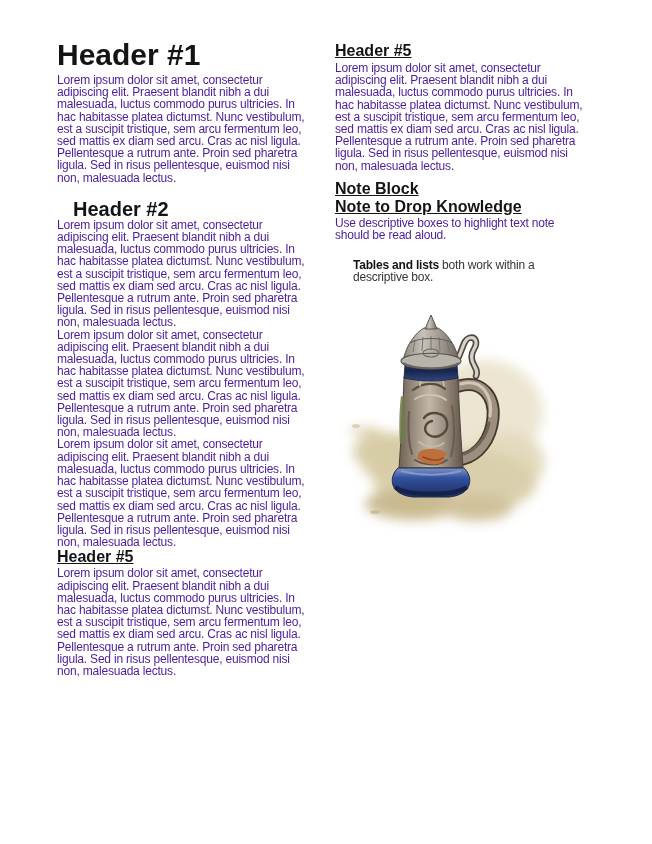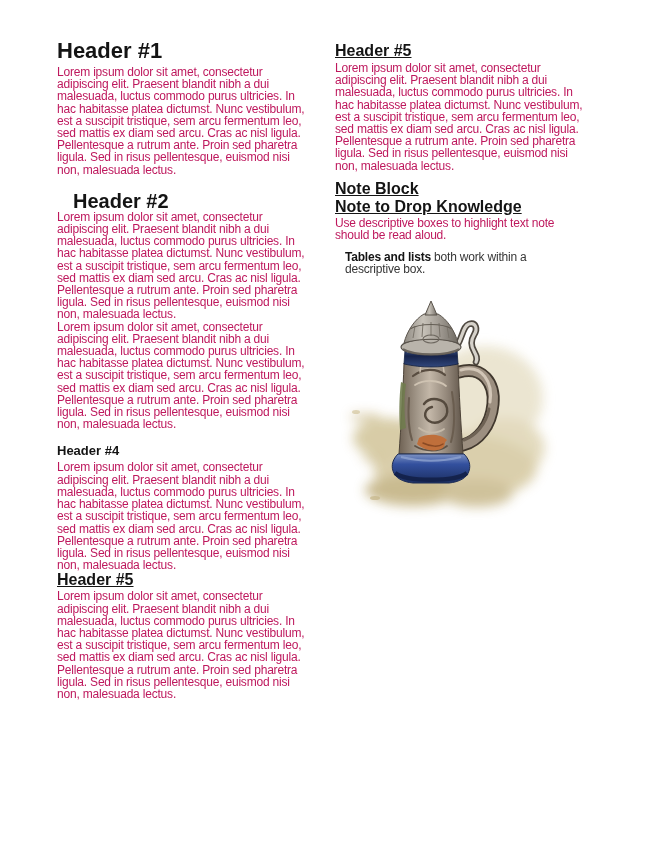--- a/index.html
+++ b/index.html
@@ -12,51 +12,50 @@
     box-sizing:border-box;
     width:652px;height:844px;
     padding:40px 0 0 57px;
     display:flex;gap:23px;
     background:#ffffff;
   }
   .col{width:255px;flex:0 0 255px;}
   p.body{
     margin:0;
     font-size:12px;line-height:12.2px;letter-spacing:-0.2px;
-    color:#be185d;
+    color:#4c1d95;
   }
   h1,h2,h3,h4,h5{color:#141414;font-weight:bold;line-height:1;}
-  h1{font-size:22px;margin:0 0 4px 0;}
+  h1{font-size:30px;margin:0 0 4px 0;}
   h2{font-size:20px;margin:15px 0 0 16px;}
   h3{font-size:15.5px;margin:4px 0 1px 0;}
   h4{font-size:13px;margin:14px 0 4px 0;}
   h5{font-size:16px;margin:1px 0 2px 0;text-decoration:underline;}
   .rc-h5-first{margin:3px 0 3px 0;}
   .rc-h5-note{margin-top:9px;}
   .rc-h5-ttdk{margin-top:1px;}
-  p.inline-note{margin:10px;font-size:12px;line-height:12.2px;letter-spacing:-0.2px;color:#363636;}
+  p.inline-note{margin:18px;font-size:12px;line-height:12.2px;letter-spacing:-0.2px;color:#363636;}
   p.inline-note strong{color:#141414;}
   figure.stein{margin:12px 0 0 0;padding:0;width:240px;height:235px;}
   figure.stein svg{display:block;}
 </style>
 </head>
 <body>
 
 <div class="page">
 
   <div class="col">
     <h1>Header #1</h1>
     <p class="body">Lorem ipsum dolor sit amet, consectetur adipiscing elit. Praesent blandit nibh a dui malesuada, luctus commodo purus ultricies. In hac habitasse platea dictumst. Nunc vestibulum, est a suscipit tristique, sem arcu fermentum leo, sed mattis ex diam sed arcu. Cras ac nisl ligula. Pellentesque a rutrum ante. Proin sed pharetra ligula. Sed in risus pellentesque, euismod nisi non, malesuada lectus.</p>
 
     <h2>Header #2</h2>
     <p class="body">Lorem ipsum dolor sit amet, consectetur adipiscing elit. Praesent blandit nibh a dui malesuada, luctus commodo purus ultricies. In hac habitasse platea dictumst. Nunc vestibulum, est a suscipit tristique, sem arcu fermentum leo, sed mattis ex diam sed arcu. Cras ac nisl ligula. Pellentesque a rutrum ante. Proin sed pharetra ligula. Sed in risus pellentesque, euismod nisi non, malesuada lectus.</p>
 
     <p class="body">Lorem ipsum dolor sit amet, consectetur adipiscing elit. Praesent blandit nibh a dui malesuada, luctus commodo purus ultricies. In hac habitasse platea dictumst. Nunc vestibulum, est a suscipit tristique, sem arcu fermentum leo, sed mattis ex diam sed arcu. Cras ac nisl ligula. Pellentesque a rutrum ante. Proin sed pharetra ligula. Sed in risus pellentesque, euismod nisi non, malesuada lectus.</p>
 
-    <h4>Header #4</h4>
     <p class="body">Lorem ipsum dolor sit amet, consectetur adipiscing elit. Praesent blandit nibh a dui malesuada, luctus commodo purus ultricies. In hac habitasse platea dictumst. Nunc vestibulum, est a suscipit tristique, sem arcu fermentum leo, sed mattis ex diam sed arcu. Cras ac nisl ligula. Pellentesque a rutrum ante. Proin sed pharetra ligula. Sed in risus pellentesque, euismod nisi non, malesuada lectus.</p>
 
     <h5>Header #5</h5>
     <p class="body">Lorem ipsum dolor sit amet, consectetur adipiscing elit. Praesent blandit nibh a dui malesuada, luctus commodo purus ultricies. In hac habitasse platea dictumst. Nunc vestibulum, est a suscipit tristique, sem arcu fermentum leo, sed mattis ex diam sed arcu. Cras ac nisl ligula. Pellentesque a rutrum ante. Proin sed pharetra ligula. Sed in risus pellentesque, euismod nisi non, malesuada lectus.</p>
   </div>
 
   <div class="col">
     <h5 class="rc-h5-first">Header #5</h5>
     <p class="body">Lorem ipsum dolor sit amet, consectetur adipiscing elit. Praesent blandit nibh a dui malesuada, luctus commodo purus ultricies. In hac habitasse platea dictumst. Nunc vestibulum, est a suscipit tristique, sem arcu fermentum leo, sed mattis ex diam sed arcu. Cras ac nisl ligula. Pellentesque a rutrum ante. Proin sed pharetra ligula. Sed in risus pellentesque, euismod nisi non, malesuada lectus.</p>
 

